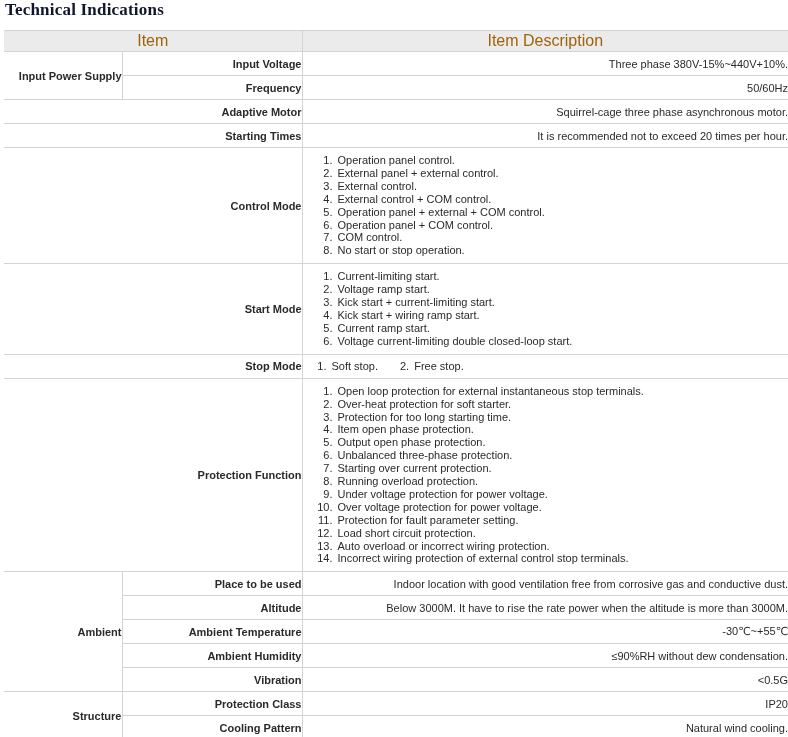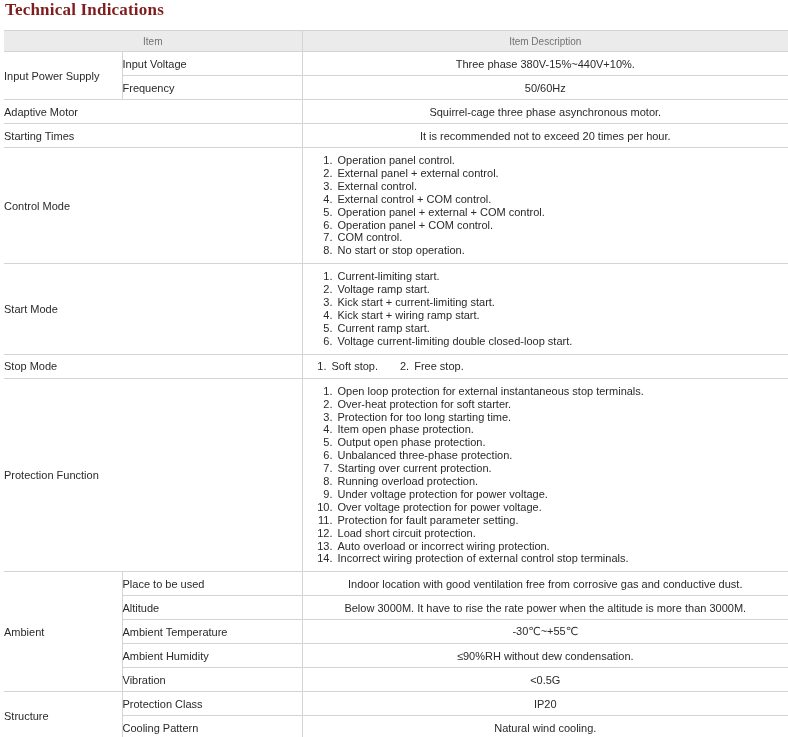--- a/index.html
+++ b/index.html
@@ -1,27 +1,27 @@
 <!DOCTYPE html>
 <html><head>
 <meta charset="utf-8">
 <style>
   html, body { margin: 0; padding: 0; background: #ffffff; }
   body { width: 788px; height: 737px; position: relative; overflow: hidden;
          font-family: "Liberation Sans", "DejaVu Sans", sans-serif; color: #2a2a2a; }
   .title { position: absolute; left: 5px; top: 0px; font-family: "Liberation Serif", "DejaVu Serif", serif;
-           font-weight: bold; font-size: 17px; color: #7f1d1d; letter-spacing: 0.2px; }
+           font-weight: bold; font-size: 17px; color: #0f172a; letter-spacing: 0.2px; }
   table.spec { position: absolute; left: 4px; top: 30px; width: 784px; border-collapse: collapse;
                font-size: 11px; table-layout: fixed; }
   table.spec td, table.spec th { border-top: 1px solid #d4d4d4; border-bottom: 1px solid #d4d4d4;
                padding: 0; vertical-align: middle; }
   table.spec td.c1, table.spec td.c2, table.spec th.h1, table.spec td.c12 { border-right: 1px solid #d4d4d4; }
-  table.spec th { background: #ebebeb; font-weight: normal; font-size: 10px; height: 20px; color: #737373; }
-  td.label { text-align: left; }
-  td.desc { padding-left: 8px; text-align: center; border-radius: 10px; }
+  table.spec th { background: #ebebeb; font-weight: normal; font-size: 16px; height: 20px; color: #a16207; }
+  td.label { text-align: right; font-weight: bold; }
+  td.desc { padding-left: 8px; text-align: right; border-radius: 10px; }
   tr.r24 td { height: 23px; }
   ol.lst { list-style: none; margin: 4px; padding: 2px 0 2px 10px; }
   ol.lst li { line-height: 12.9px; }
   ol.lst li span.num { display: inline-block; min-width: 16px; text-align: right; margin-right: 5px; }
   .stop-gap { display: inline-block; width: 22px; }
 </style>
 </head>
 <body>
 
 <div class="title">Technical Indications</div>

